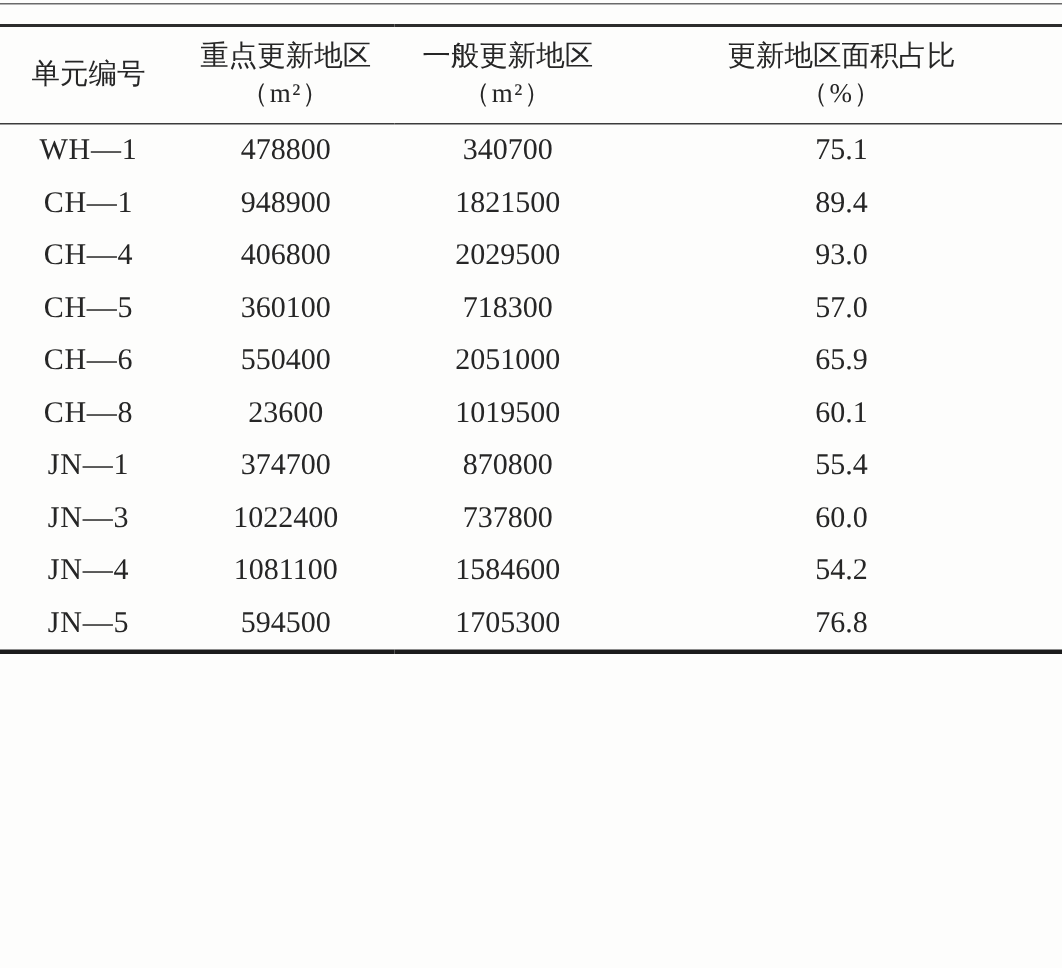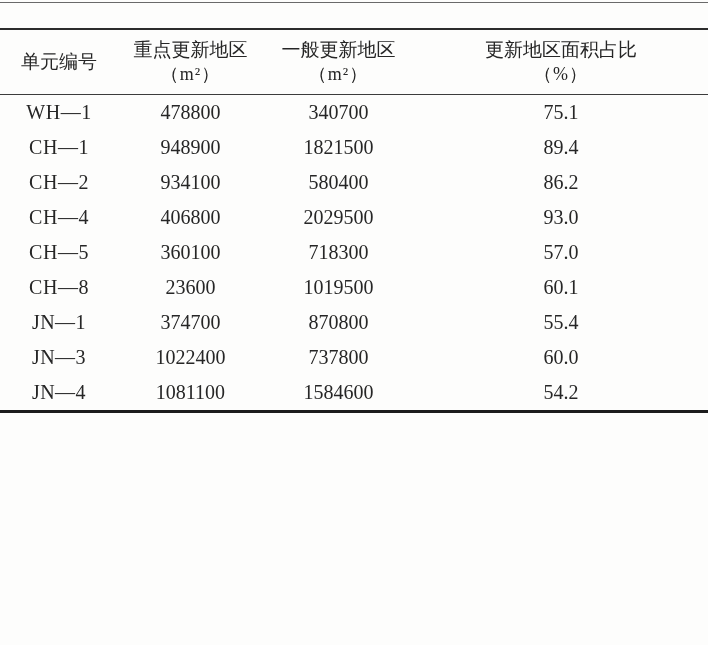--- a/index.html
+++ b/index.html
@@ -20,21 +20,21 @@
   .top-thin-rule {
     position: absolute;
     top: 2px;
     left: 0;
     width: 708px;
     height: 1px;
     background: #6a6a6a;
   }
   table.data-table {
     position: absolute;
-    top: 28px;
+    top: 16px;
     left: 0;
     width: 708px;
     border-collapse: collapse;
     border-spacing: 0;
     border-top: 2px solid #2c2c2c;     
     border-bottom: 3px solid #1c1c1c;  
   }
   col.c1 { width: 118px; }
   col.c2 { width: 145px; }
   col.c3 { width: 151px; }
@@ -102,42 +102,42 @@
   </tr>
 
 
   <tr>
     <td class="unit-id">CH—1</td>
     <td>948900</td>
     <td>1821500</td>
     <td>89.4</td>
   </tr>
 
-  <tr>
-    <td class="unit-id">CH—2</td>
-    <td>934100</td>
-    <td>580400</td>
-    <td>86.2</td>
-  </tr>
 
 
   <tr>
     <td class="unit-id">CH—4</td>
     <td>406800</td>
     <td>2029500</td>
     <td>93.0</td>
   </tr>
 
   <tr>
     <td class="unit-id">CH—5</td>
     <td>360100</td>
     <td>718300</td>
     <td>57.0</td>
   </tr>
 
+  <tr>
+    <td class="unit-id">CH—6</td>
+    <td>550400</td>
+    <td>2051000</td>
+    <td>65.9</td>
+  </tr>
 
 
   <tr>
     <td class="unit-id">CH—8</td>
     <td>23600</td>
     <td>1019500</td>
     <td>60.1</td>
   </tr>
 
 
@@ -156,15 +156,21 @@
     <td>60.0</td>
   </tr>
 
   <tr>
     <td class="unit-id">JN—4</td>
     <td>1081100</td>
     <td>1584600</td>
     <td>54.2</td>
   </tr>
 
+  <tr>
+    <td class="unit-id">JN—5</td>
+    <td>594500</td>
+    <td>1705300</td>
+    <td>76.8</td>
+  </tr>
 </tbody>
   </table>
 </div>
 
 </body></html>

